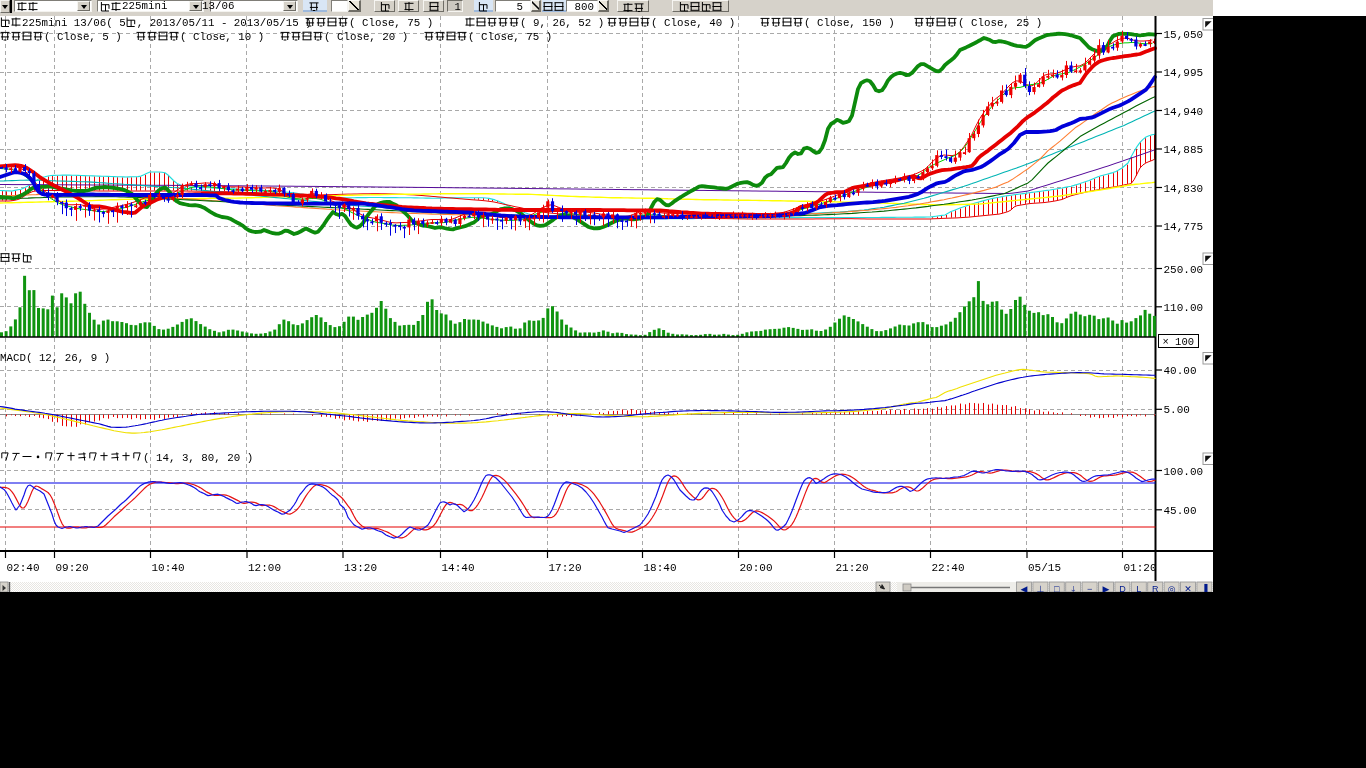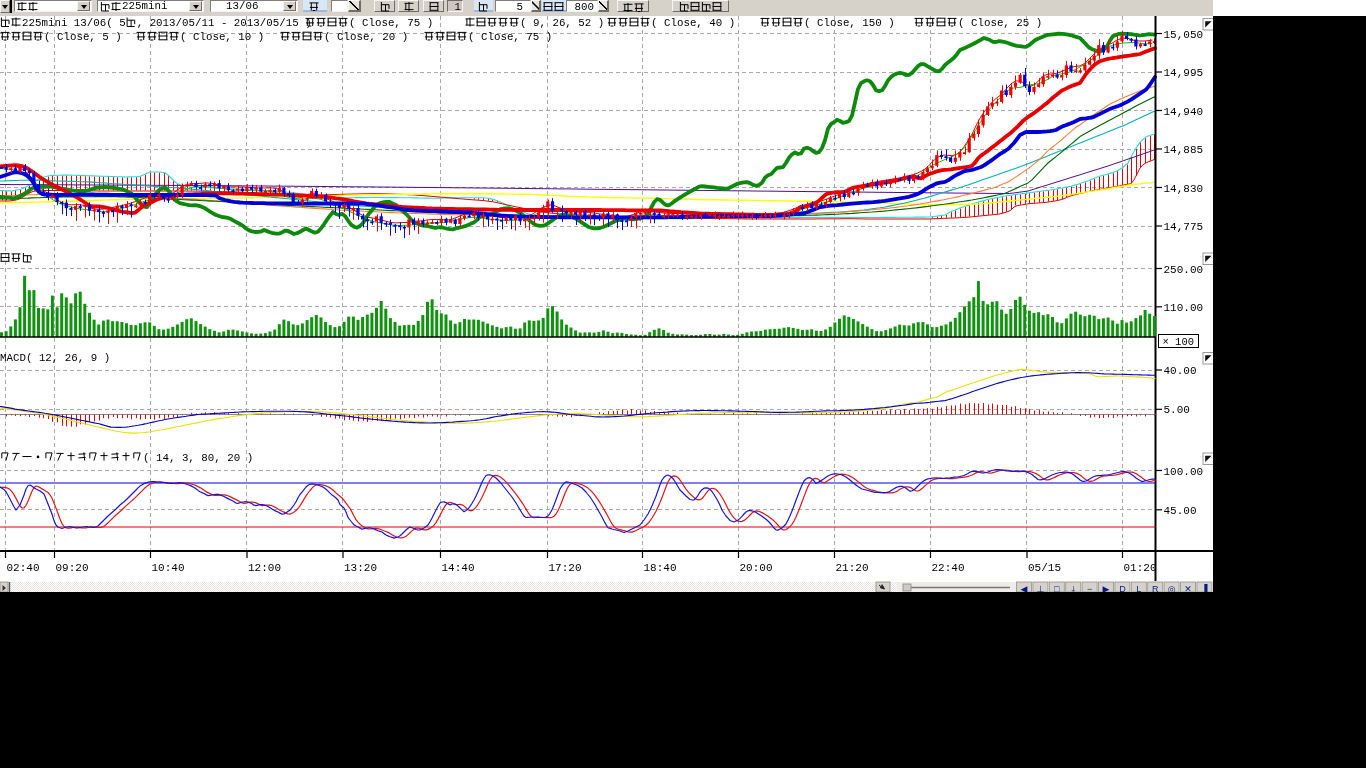--- a/index.html
+++ b/index.html
@@ -44,21 +44,21 @@
           <line x1="11.5" y1="8.6" x2="20.5" y2="8.6" stroke="#000" stroke-width="1"></line>
           <line x1="12.8" y1="2.3" x2="12.8" y2="8.6" stroke="#000" stroke-width="1"></line>
         </svg>
       </div>
       <div style="position:absolute;left:25px;top:0px;font:10.8px 'Liberation Mono',monospace">225mini</div>
     </div>
     <div style="position:absolute;left:189px;top:1px;width:13px;height:10px;background:#d5d1c8;border-top:1px solid #f6f5f1;border-left:1px solid #f6f5f1;border-right:1px solid #6f6d66;border-bottom:1px solid #6f6d66;">
       <div style="position:absolute;left:3px;top:3px;width:0;height:0;border:3.5px solid transparent;border-top:4.5px solid #000"></div>
     </div>
     <div style="position:absolute;left:210px;top:0;width:88px;height:12px;background:#fff;border-top:1px solid #807e78;border-left:1px solid #807e78;border-right:1px solid #f4f3ef;border-bottom:1px solid #f4f3ef;"></div>
-    <div style="position:absolute;left:223px;top:0;width:92px;height:12px;text-align:right;">
+    <div style="position:absolute;left:199px;top:0;width:92px;height:12px;text-align:right;">
       <div style="position:absolute;left:3px;top:0px;font:10.8px 'Liberation Mono',monospace">13/06</div>
     </div>
     <div style="position:absolute;left:283px;top:1px;width:13px;height:10px;background:#d5d1c8;border-top:1px solid #f6f5f1;border-left:1px solid #f6f5f1;border-right:1px solid #6f6d66;border-bottom:1px solid #6f6d66;">
       <div style="position:absolute;left:3px;top:3px;width:0;height:0;border:3.5px solid transparent;border-top:4.5px solid #000"></div>
     </div>
     <div style="position:absolute;left:303px;top:0;width:24px;height:12px;background:#d9e6f5;border-bottom:2px solid #9db9dd;">
       <div style="position:absolute;left:6px;top:1px">
         <svg width="11" height="12" style="display:block">
           <line x1="0.5" y1="1.9" x2="9.5" y2="1.9" stroke="#000" stroke-width="1"></line>
           <line x1="2.3" y1="1.9" x2="2.3" y2="9.5" stroke="#000" stroke-width="1"></line>

